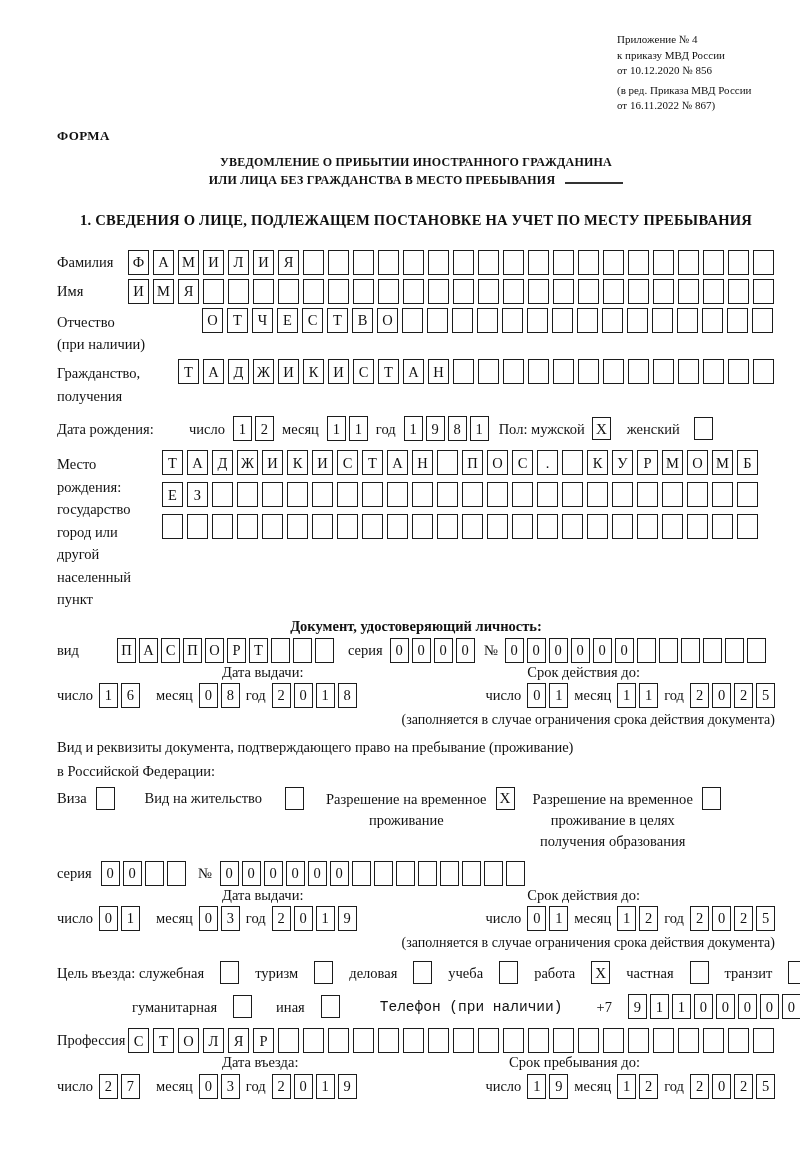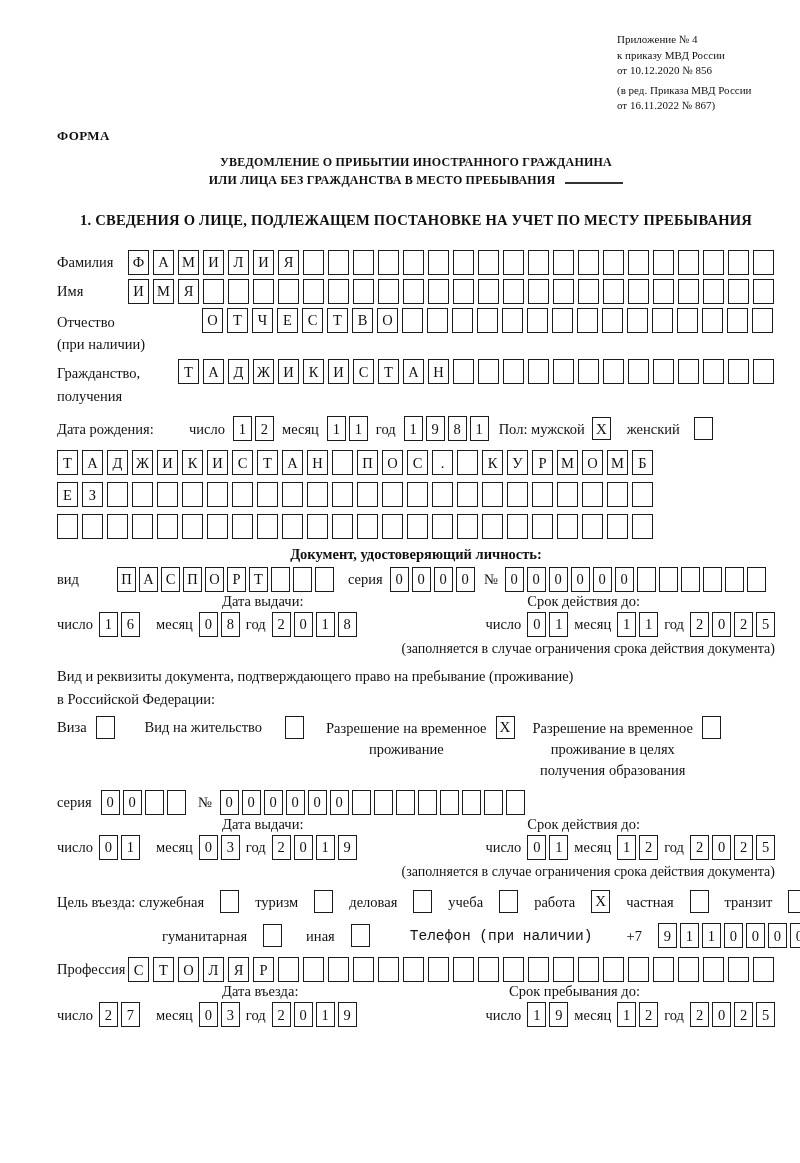--- a/index.html
+++ b/index.html
@@ -46,21 +46,21 @@
   .note-right{text-align:right;font-size:14px;margin-top:3px;}
 
   .para{margin-top:8px;line-height:1.6;}
   .permit-row{display:flex;align-items:flex-start;margin-top:4px;gap:12px;}
   .permit-item{display:flex;align-items:flex-start;gap:9px;}
   .permit-item .lbl{padding-top:2px;}
   .permit-item .lbl.c2{text-align:center;line-height:1.45;}
 
   .inlineopts{display:flex;align-items:center;gap:16px;margin-top:10px;flex-wrap:nowrap;}
   .inlineopts .olabel{flex:none;}
-  .ind75{margin-left:105px;}
+  .ind75{margin-left:75px;}
 </style>
 </head>
 <body>
 
 <div class="page">
 
   <div class="hdr">
     <div>Приложение № 4</div>
     <div>к приказу МВД России</div>
     <div>от 10.12.2020 № 856</div>
@@ -228,20 +228,26 @@
           <span class="cell">1</span>
         </span>
     </span>
     <span style="margin-left:10px;">Пол: мужской</span>
     <span class="checkbox" style="margin-left:7px;">X</span>
     <span style="margin-left:16px;">женский</span>
     <span class="checkbox" style="margin-left:14px;"></span>
   </div>
 
   <div class="frow rowgap">
+    <span class="flabel w105 ml2">
+      <span>Место рождения:</span><br>
+      <span>государство</span><br>
+      <span>город или другой</span><br>
+      <span>населенный пункт</span>
+    </span>
     <span class="boxcol">
       <span class="cells">
           <span class="cell">Т</span>
           <span class="cell">А</span>
           <span class="cell">Д</span>
           <span class="cell">Ж</span>
           <span class="cell">И</span>
           <span class="cell">К</span>
           <span class="cell">И</span>
           <span class="cell">С</span>

